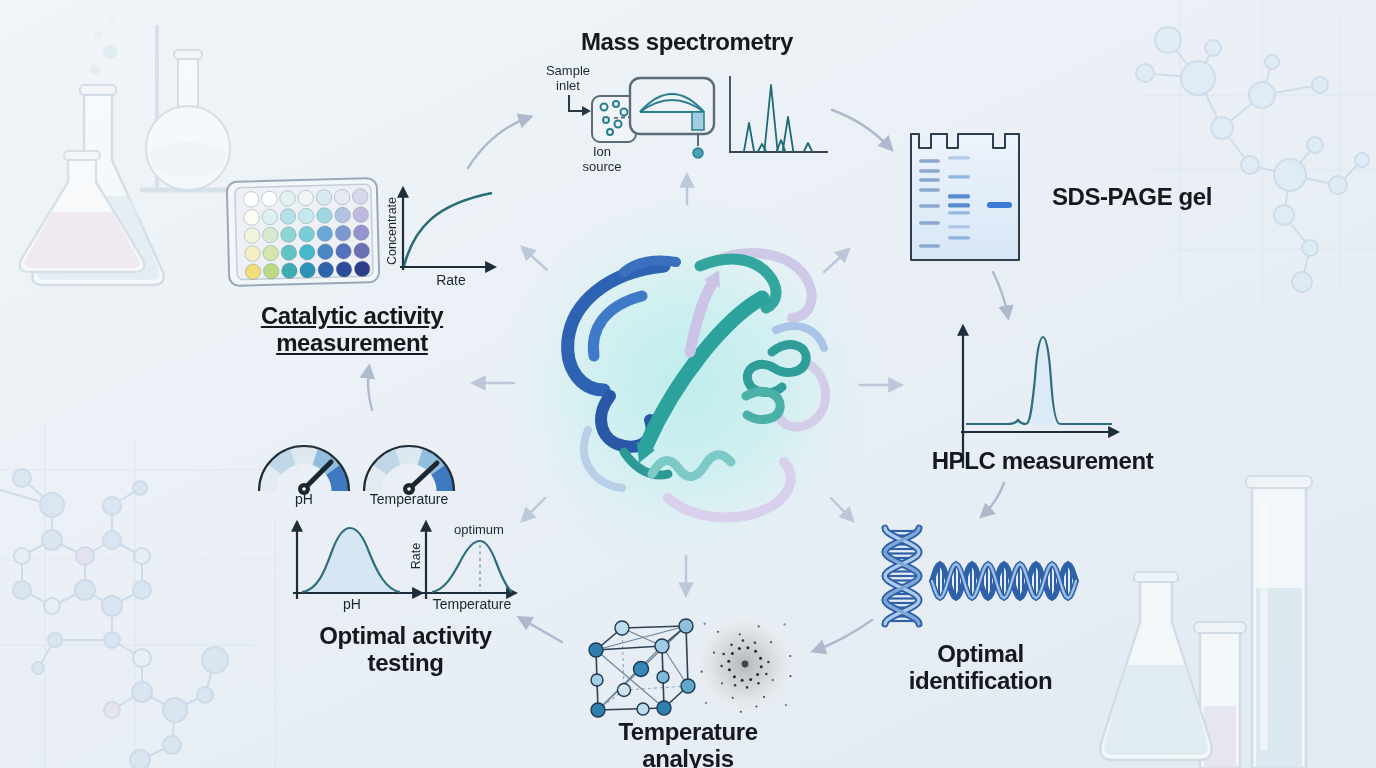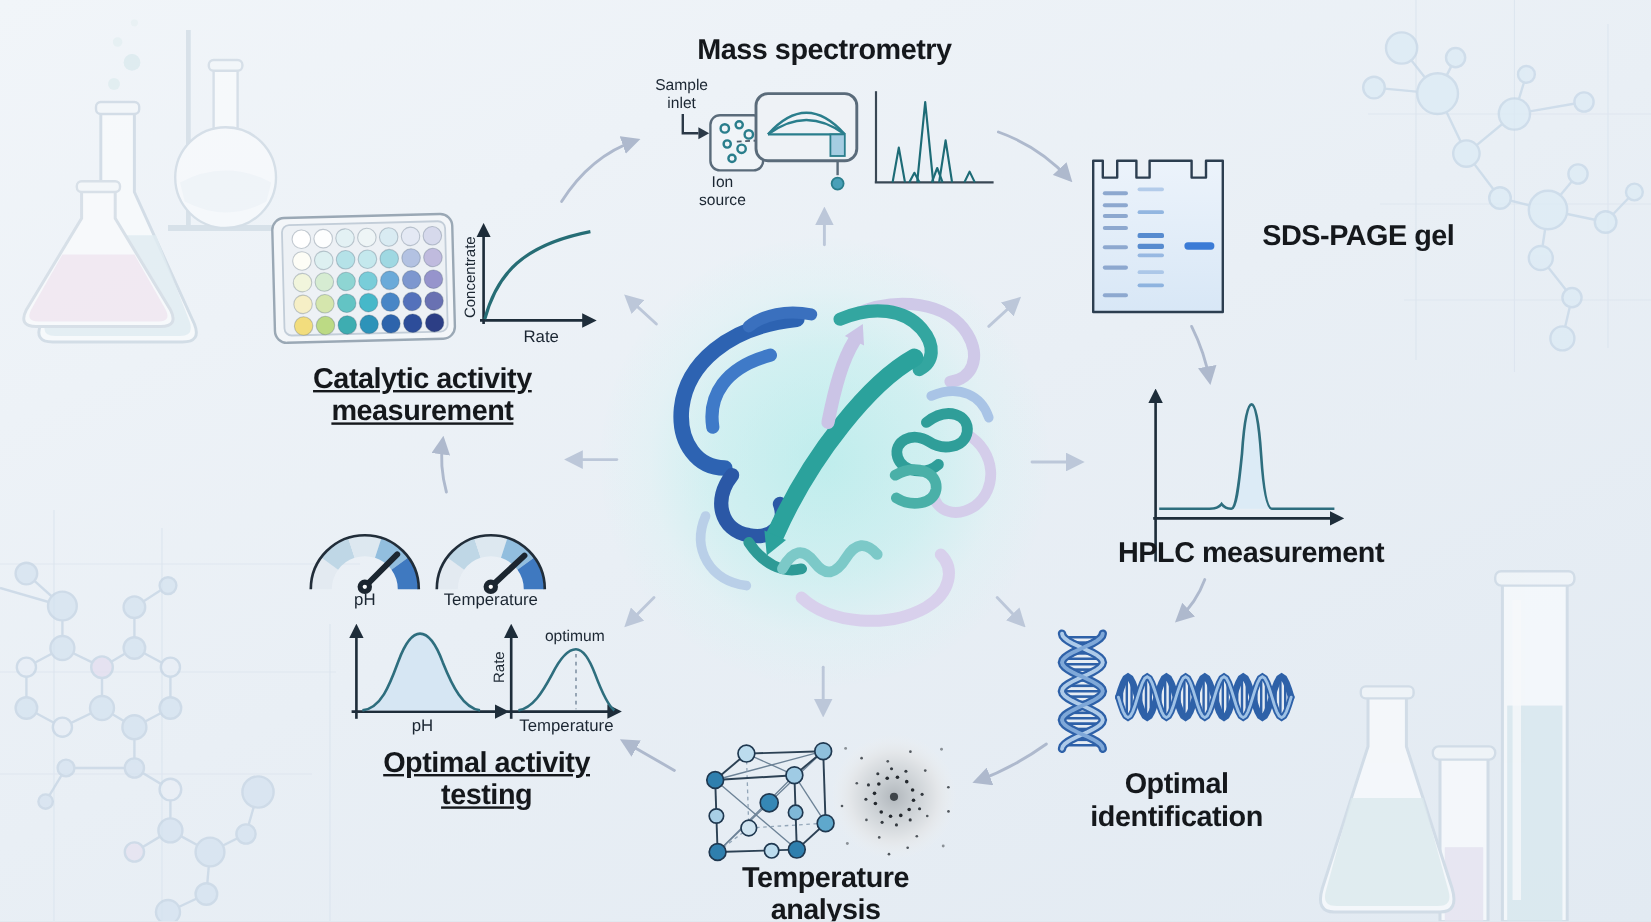--- a/index.html
+++ b/index.html
@@ -543,21 +543,21 @@
   <div class="t small" style="left:540px;top:64px;width:56px;">Sample
 inlet</div>
   <div class="t small" style="left:572px;top:145px;width:60px;">Ion
 source</div>
 
   <div class="t title left" style="left:1032px;top:184px;width:180px;">SDS-PAGE gel</div>
   <div class="t title" style="left:925px;top:448px;width:235px;">HPLC measurement</div>
   <div class="t title" style="left:888px;top:641px;width:185px;">Optimal
 identification</div>
   <div class="t title" style="left:577px;top:719px;width:222px;">Temperature analysis</div>
-  <div class="t title" style="left:308px;top:623px;width:195px;text-decoration:underline;">Optimal activity
+  <div class="t title" style="left:308px;top:623px;width:195px;">Optimal activity
 testing</div>
   <div class="t title" style="left:252px;top:303px;width:200px;text-decoration:underline;">Catalytic activity
 measurement</div>
 
   <div class="t small med" style="left:282px;top:492px;width:44px;">pH</div>
   <div class="t small med" style="left:358px;top:492px;width:102px;">Temperature</div>
   <div class="t small med" style="left:328px;top:597px;width:48px;">pH</div>
   <div class="t small med" style="left:423px;top:597px;width:98px;">Temperature</div>
   <div class="t small vert" style="left:396px;top:549px;width:40px;font-size:12.5px;">Rate</div>
   <div class="t small" style="left:443px;top:523px;width:72px;">optimum</div>

